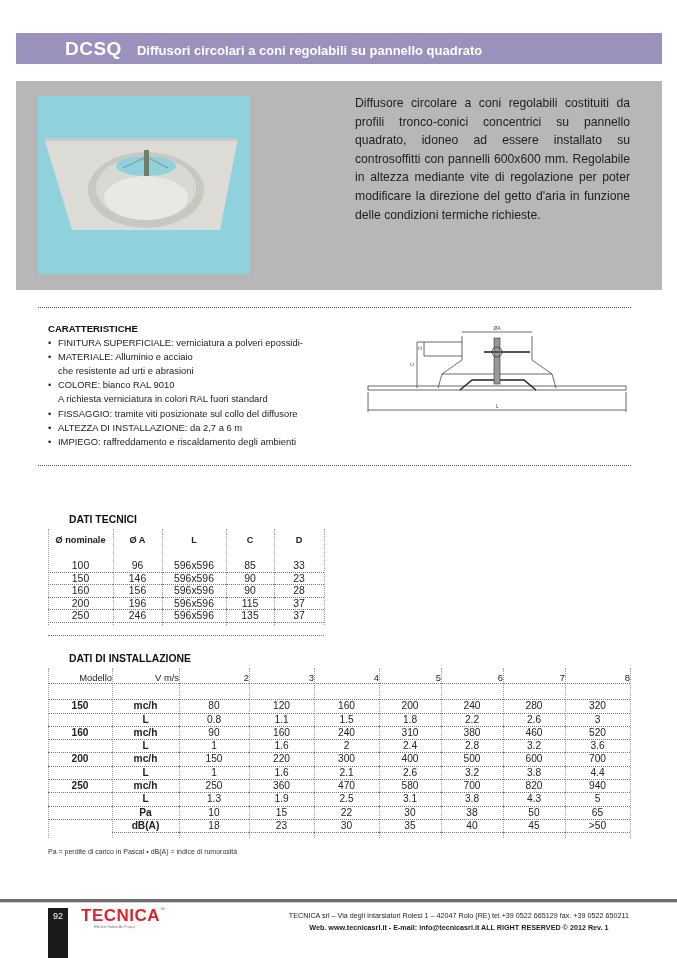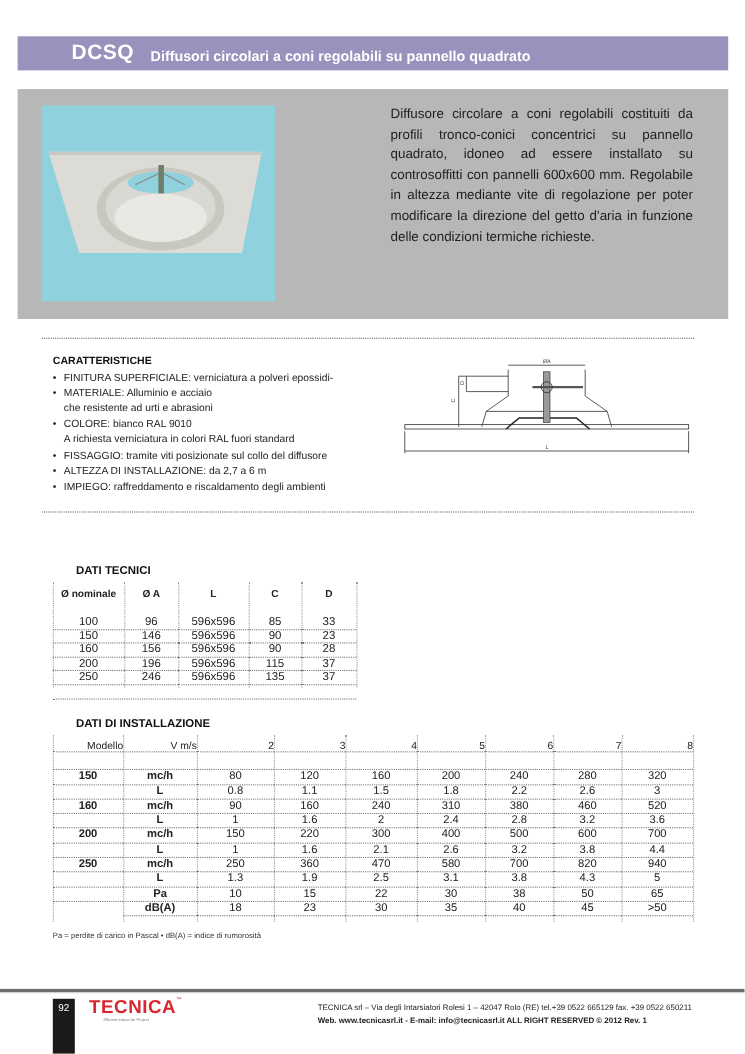--- a/index.html
+++ b/index.html
@@ -45,21 +45,21 @@
 
   .note { position: absolute; left: 48px; top: 848px; font-size: 7px; color: #333; }
 
   .footer-rule { position: absolute; left: 0; top: 899px; width: 677px; height: 3px; background: #6e6e6e; }
   .footer-rule2 { position: absolute; left: 0; top: 902px; width: 677px; height: 1px; background: #d0d0d0; }
   .page-num { position: absolute; left: 48px; top: 908px; width: 20px; height: 50px; background: #1a1a1a; color: #fff; font-size: 9px; text-align: center; padding-top: 3px; }
   .logo { position: absolute; left: 81px; top: 906px; }
   .logo-text { color: #d8262e; font-weight: bold; font-size: 17px; letter-spacing: 0.5px; margin-top: 28px; }
   .logo-tm { font-size: 5px; vertical-align: top; color: #d8262e; }
   .logo-tag { font-size: 3.6px; color: #777; margin-left: 13px; margin-top: -1px; }
-  .footer-info { position: absolute; right: 48px; top: 910px; text-align: left; font-size: 7.2px; line-height: 12px; color: #222; }
+  .footer-info { position: absolute; right: 48px; top: 910px; text-align: center; font-size: 7.2px; line-height: 12px; color: #222; }
   .footer-info .l2 { font-weight: bold; }
 </style>
 </head>
 <body>
 
 <div class="title-bar">
   <span class="title-code">DCSQ</span>
   <span class="title-desc">Diffusori circolari a coni regolabili su pannello quadrato</span>
 </div>
 

